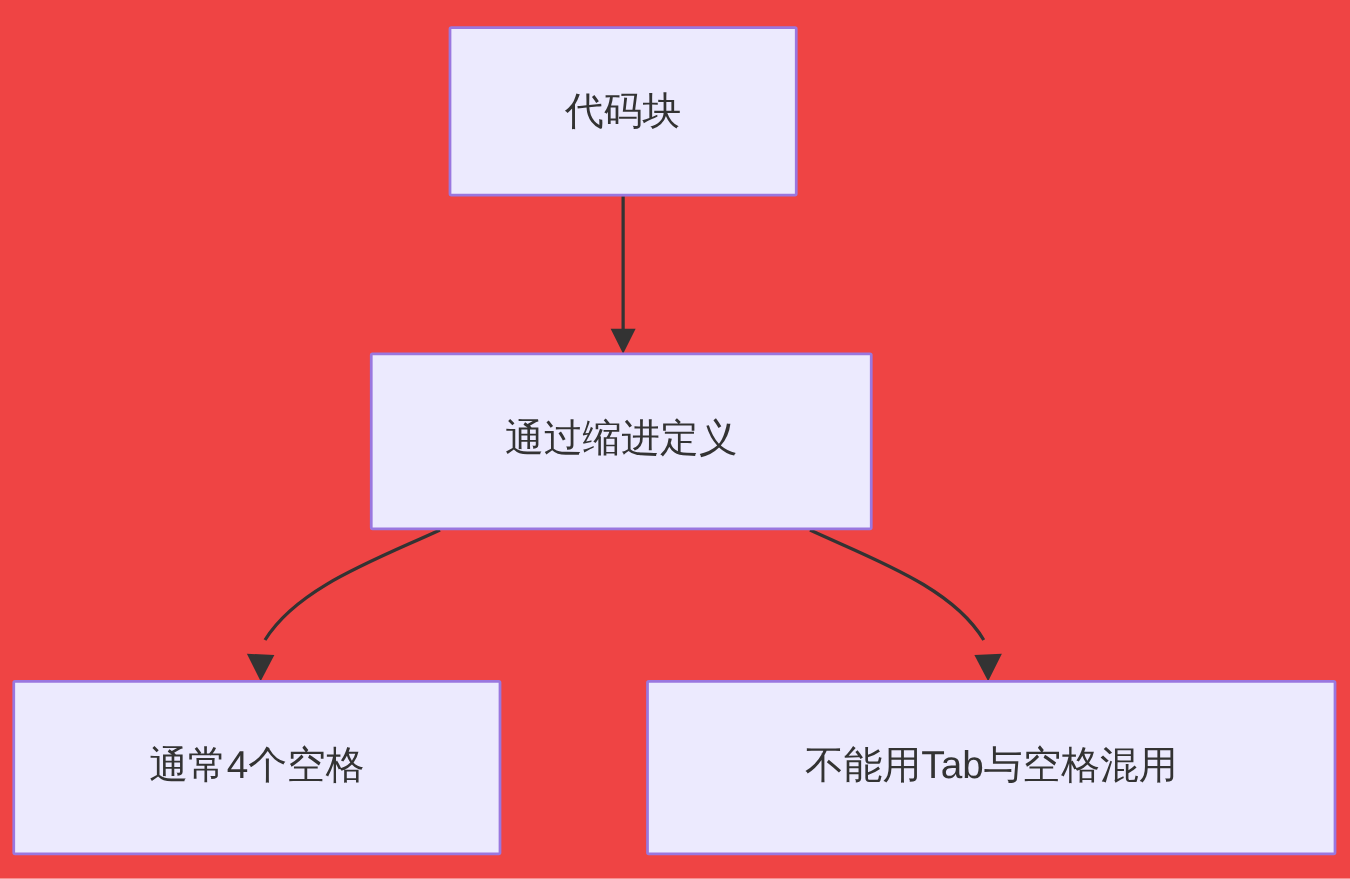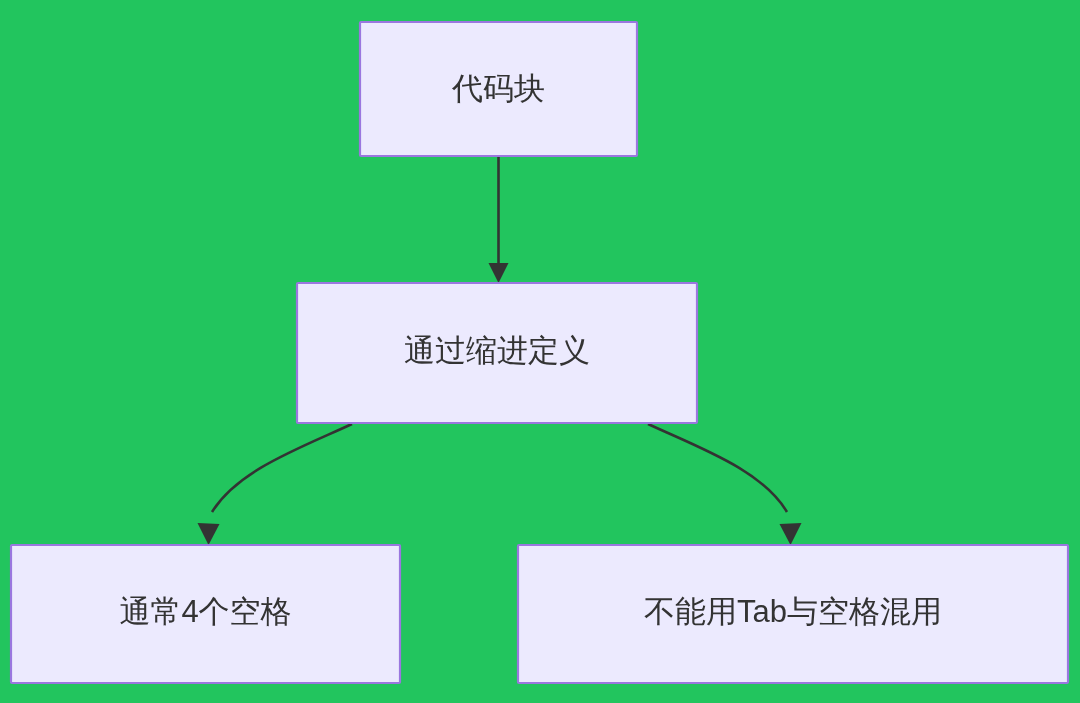--- a/index.html
+++ b/index.html
@@ -8,21 +8,21 @@
     padding: 0;
     background: #ffffff;
   }
   body {
     font-family: "Liberation Sans", "DejaVu Sans", sans-serif;
   }
   #diagram-root {
     position: relative;
     width: 1080px;
     height: 703px;
-    background: #22c55e;
+    background: #ef4444;
     overflow: hidden;
   }
   #flow-svg {
     position: absolute;
     top: 0;
     left: 0;
     width: 1080px;
     height: 703px;
     display: block;
   }

